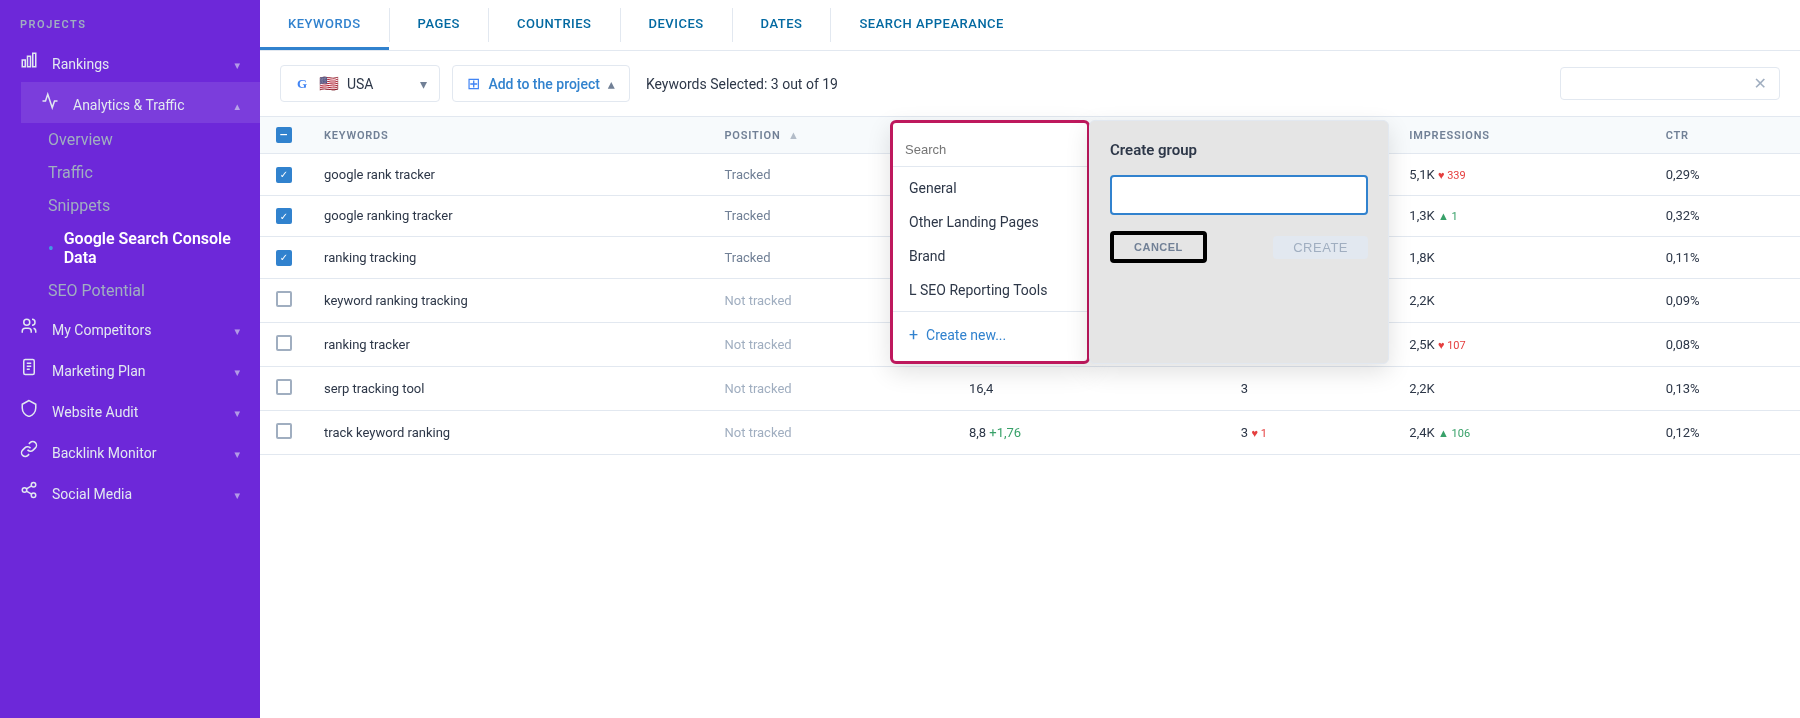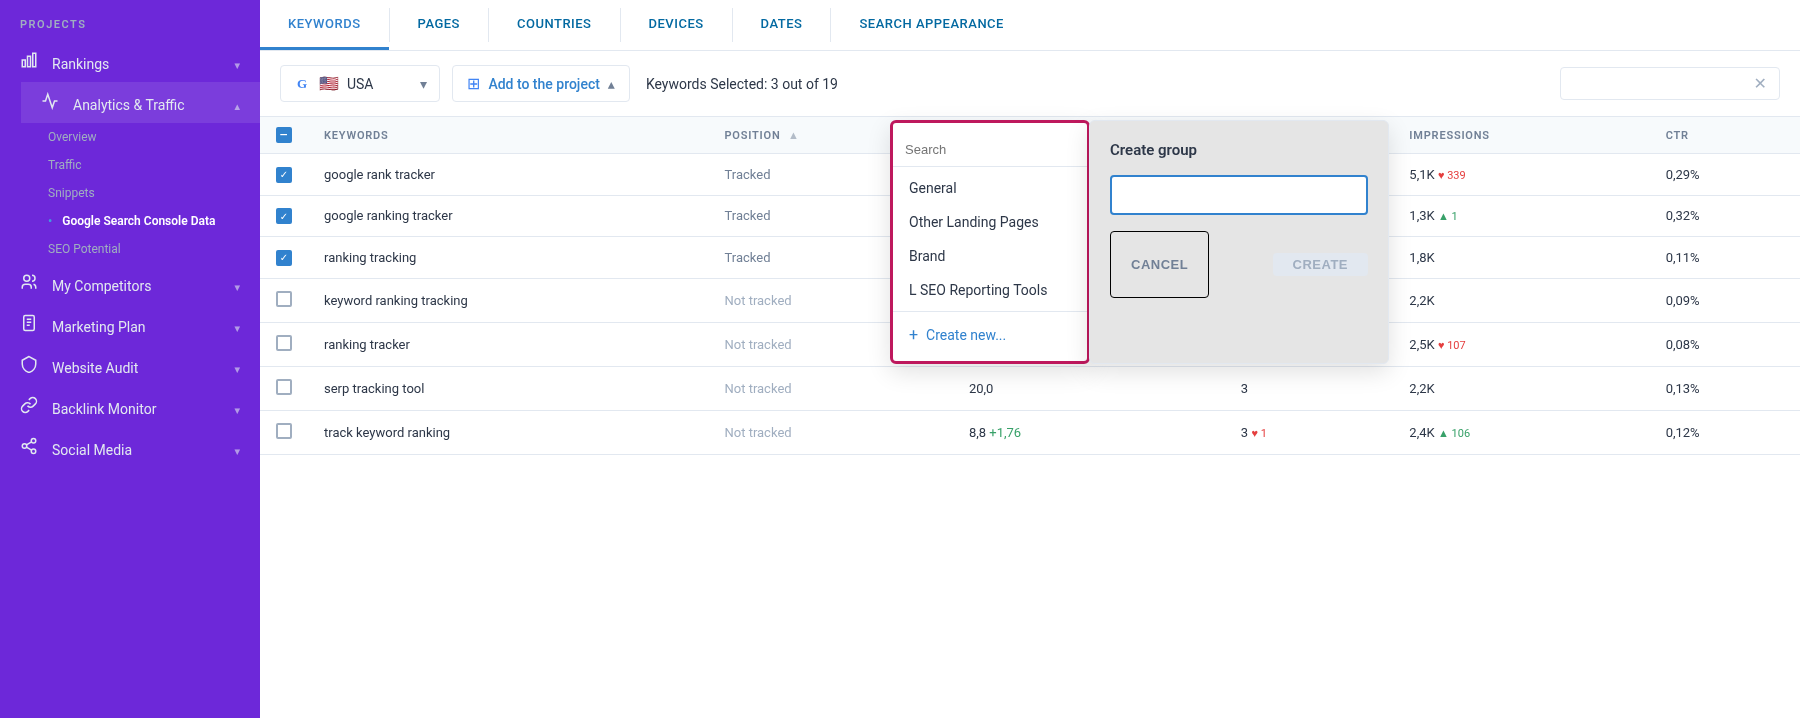--- a/index.html
+++ b/index.html
@@ -33,21 +33,21 @@
       gap: 14px;
       position: relative;
     }
     .sidebar-item.active { background: rgba(255,255,255,0.1); margin-left: 21px; }
     .sidebar-item .chevron { margin-left: auto; opacity: 0.6; font-size: 11px; }
     .sidebar-sub { padding-left: 48px; }
     .sidebar-sub-item {
       display: flex;
       align-items: center;
       padding: 7px 20px 7px 0;
-      font-size: 12px;
+      font-size: 16px;
       color: #a0aec0;
       cursor: pointer;
       gap: 6px;
     }
     .sidebar-sub-item.active { color: #fff; font-weight: 600; }
     .sidebar-sub-item.active::before { content: '•'; color: #4299e1; margin-right: 4px; }
 
     
     .main {
       flex: 1;
@@ -265,36 +265,36 @@
       outline: none;
       width: 100%;
     }
     .create-group-actions {
       display: flex;
       justify-content: space-between;
       align-items: center;
     }
     .btn-cancel {
       background: transparent;
-      border: 1px solid #000000;
+      border: 4px solid #000000;
       border-radius: 4px;
-      padding: 25px 20px;
-      font-size: 13px;
+      padding: 6px 20px;
+      font-size: 11px;
       font-weight: 600;
       color: #718096;
       cursor: pointer;
       letter-spacing: 0.5px;
     }
     .btn-create {
       background: #e2e8f0;
       border: none;
       border-radius: 4px;
       padding: 4px 20px;
       font-size: 13px;
-      font-weight: 700;
+      font-weight: 400;
       color: #a0aec0;
       cursor: pointer;
       letter-spacing: 0.5px;
     }
 
     
     .flag { font-size: 16px; }
 
     
     .google-icon {
@@ -526,21 +526,21 @@
           <td></td>
           <td><span>2,5K</span> <span class="badge-red">♥ <span>107</span></span></td>
           <td>0,08%</td>
         </tr>
 
 
         <tr>
           <td class="checkbox-cell"><div class="checkbox"></div></td>
           <td>serp tracking tool</td>
           <td><span class="status-not-tracked">Not tracked</span></td>
-          <td>20,0</td>
+          <td>16,4</td>
           <td>3</td>
           <td>2,2K</td>
           <td>0,13%</td>
         </tr>
 
         <tr>
           <td class="checkbox-cell"><div class="checkbox"></div></td>
           <td>track keyword ranking</td>
           <td><span class="status-not-tracked">Not tracked</span></td>
           <td><span>8,8</span> <span class="up">+1,76</span></td>

